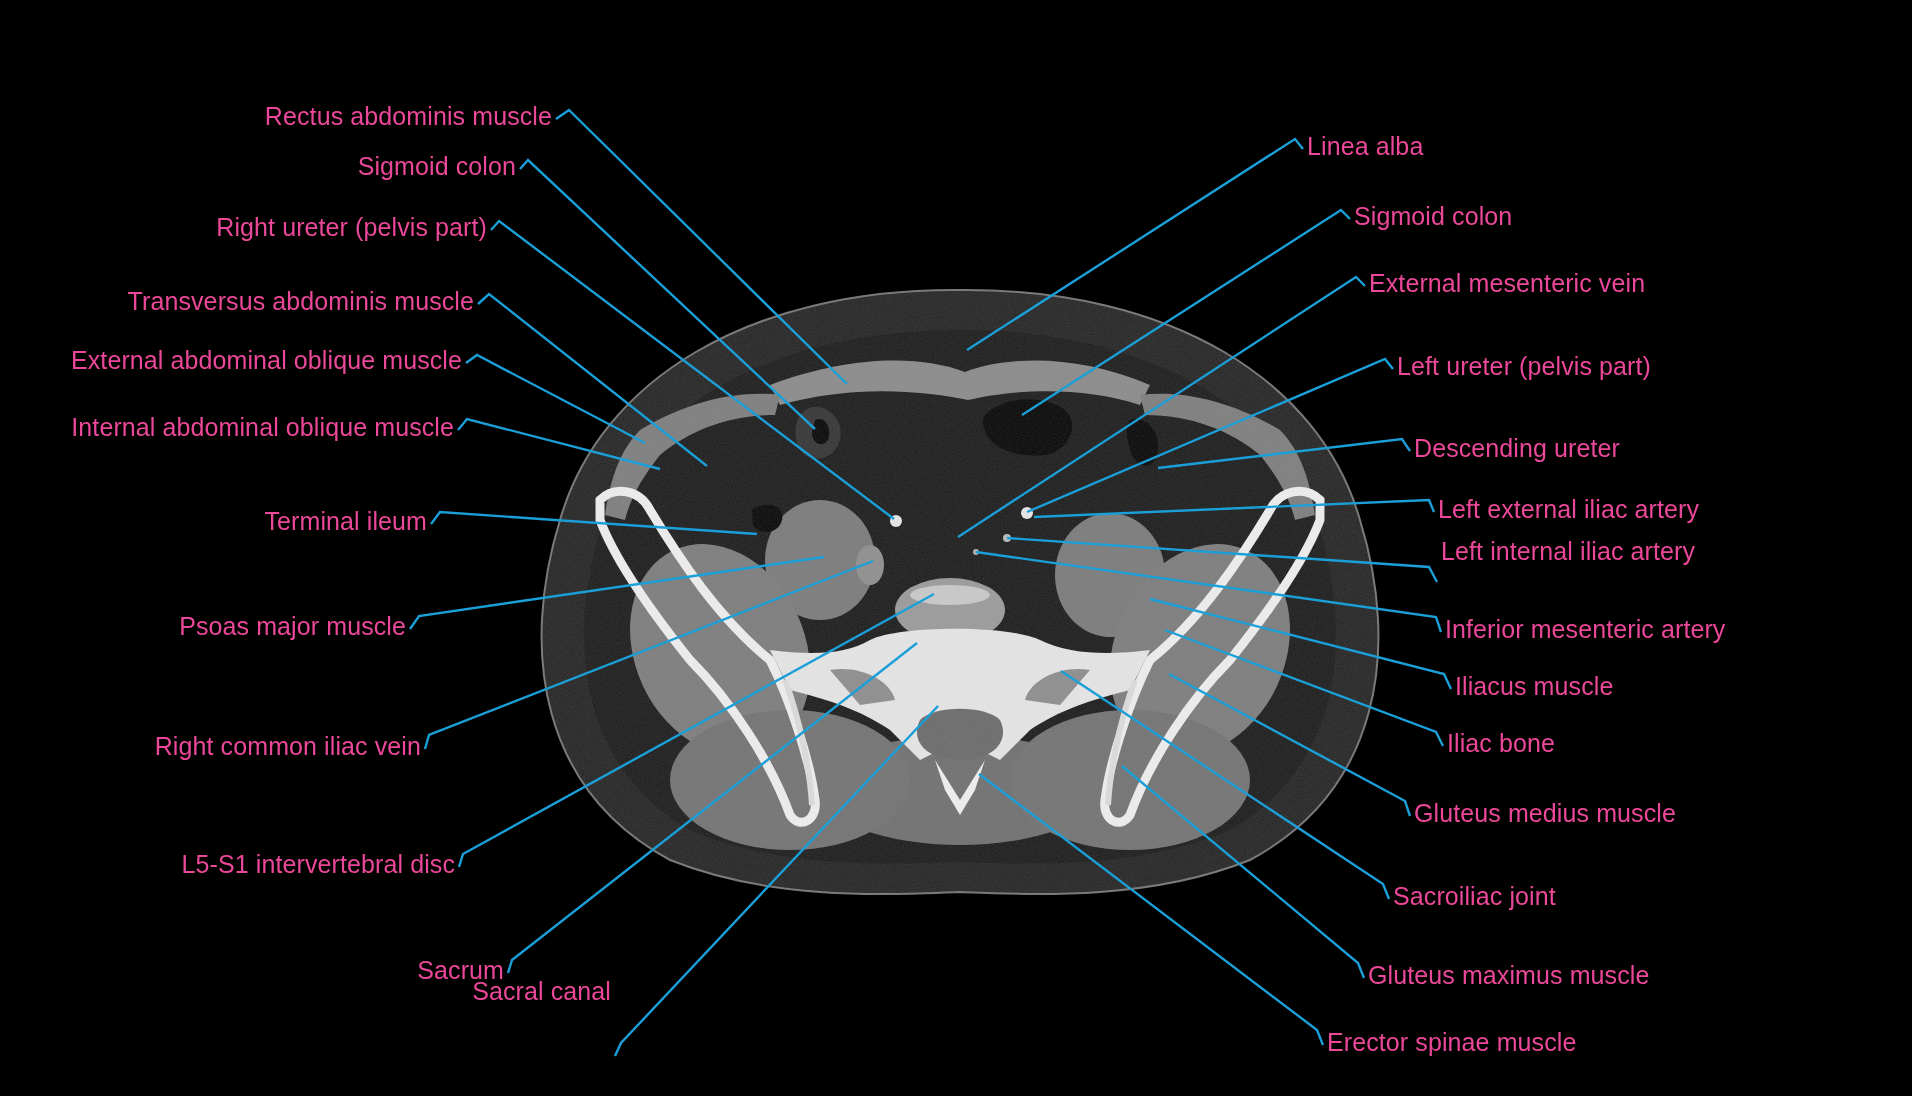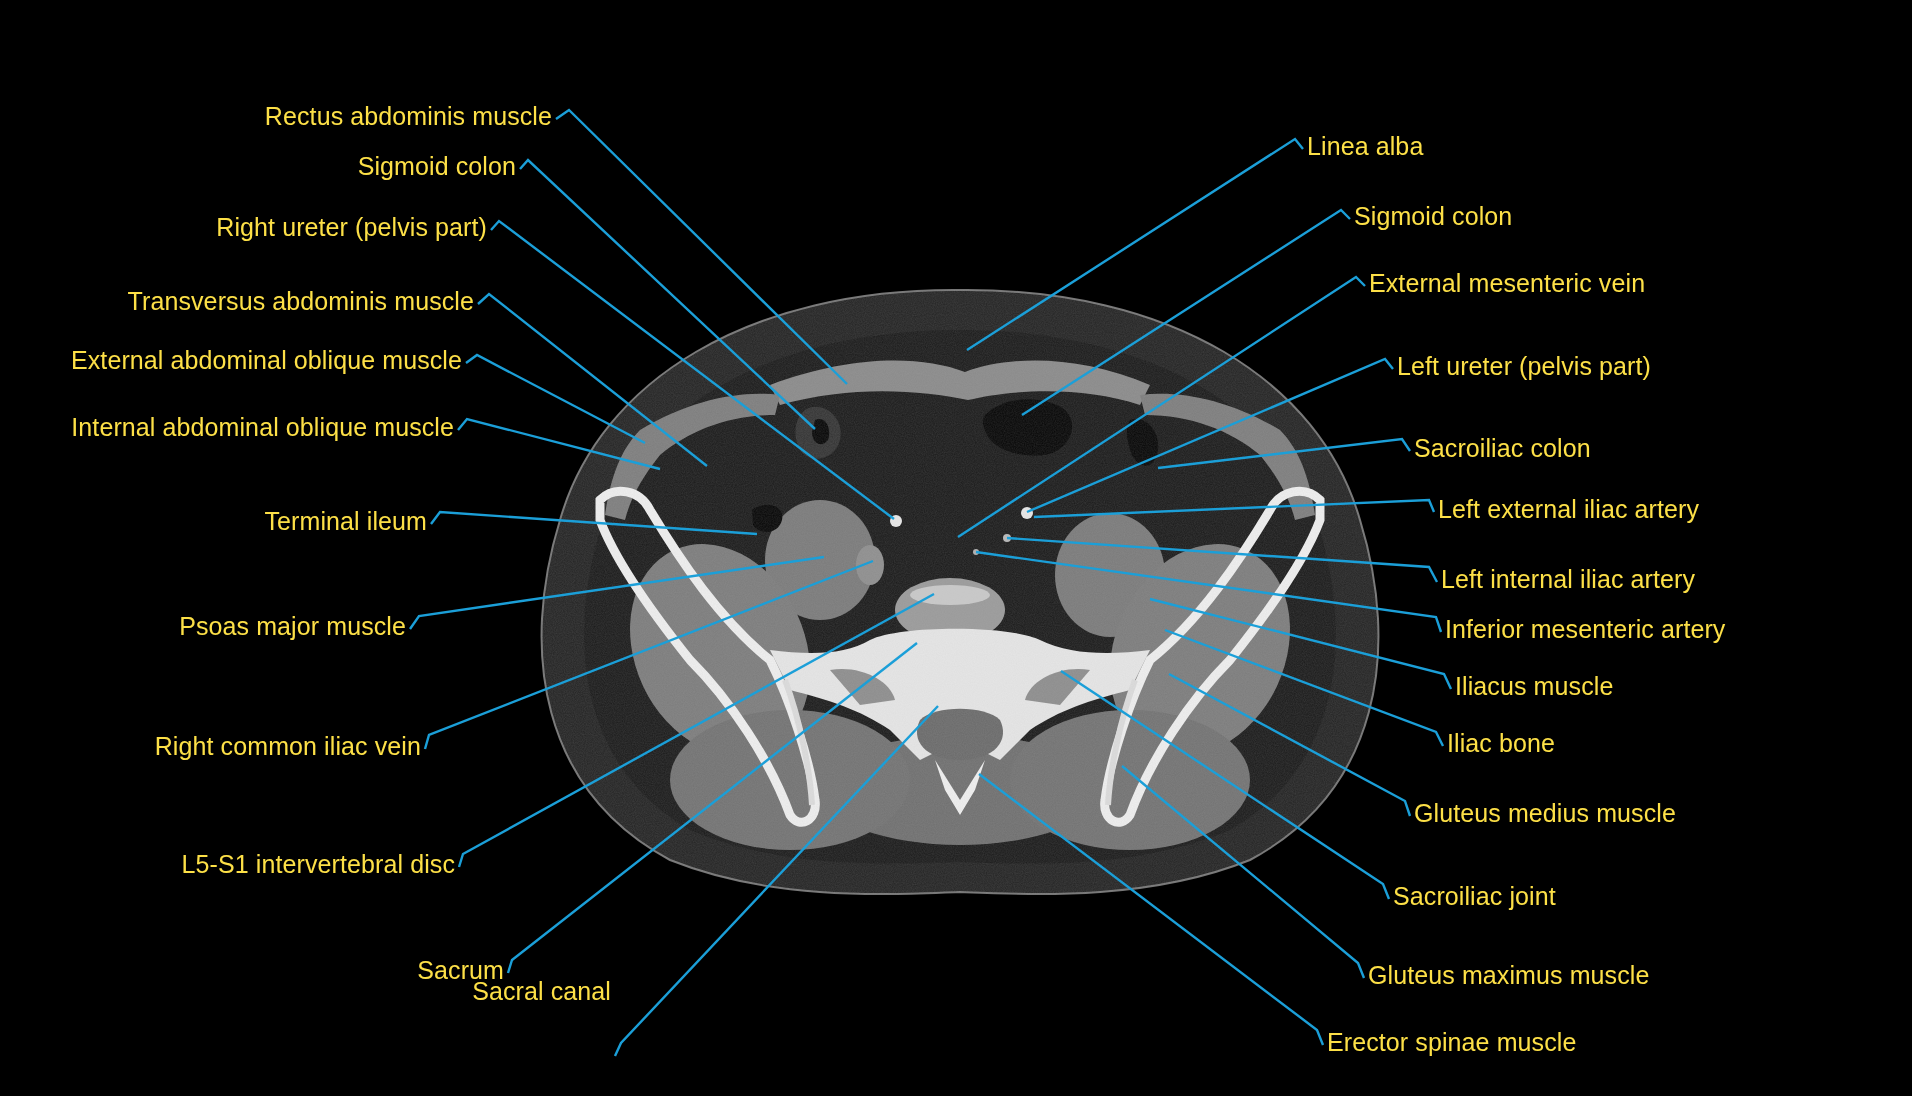--- a/index.html
+++ b/index.html
@@ -1,20 +1,20 @@
 <!DOCTYPE html>
 <html><head>
 <meta charset="utf-8">
 <style>
   html, body { margin:0; padding:0; background:#000; }
   body { width:1912px; height:1096px; position:relative; overflow:hidden;
          font-family:"Liberation Sans", "DejaVu Sans", sans-serif; }
   #stage { position:absolute; left:0; top:0; width:1912px; height:1096px; }
   svg { position:absolute; left:0; top:0; }
-  .label { position:absolute; color:#fde047; font-size:25px; line-height:30px;
+  .label { position:absolute; color:#ec4899; font-size:25px; line-height:30px;
            white-space:nowrap; letter-spacing:0.1px; }
   .label.left { text-align:right; }
   .label.right { text-align:left; }
 </style>
 </head>
 <body>
 
 <div id="stage">
 
   <svg id="ct" width="1912" height="1096" viewBox="0 0 1912 1096">
@@ -118,23 +118,23 @@
       <div class="label left" style="top: 506px; right: 1485px;">Terminal ileum</div>
       <div class="label left" style="top: 611px; right: 1506px;">Psoas major muscle</div>
       <div class="label left" style="top: 731px; right: 1491px;">Right common iliac vein</div>
       <div class="label left" style="top: 849px; right: 1457px;">L5-S1 intervertebral disc</div>
       <div class="label left" style="top: 955px; right: 1408px;">Sacrum</div>
       <div class="label left" style="top: 976px; right: 1301px;">Sacral canal</div>
       <div class="label right" style="top: 131px; left: 1307px;">Linea alba</div>
       <div class="label right" style="top: 201px; left: 1354px;">Sigmoid colon</div>
       <div class="label right" style="top: 268px; left: 1369px;">External mesenteric vein</div>
       <div class="label right" style="top: 351px; left: 1397px;">Left ureter (pelvis part)</div>
-      <div class="label right" style="top: 433px; left: 1414px;">Sacroiliac colon</div>
+      <div class="label right" style="top: 433px; left: 1414px;">Descending ureter</div>
       <div class="label right" style="top: 494px; left: 1438px;">Left external iliac artery</div>
-      <div class="label right" style="top: 564px; left: 1441px; text-align: right;">Left internal iliac artery</div>
+      <div class="label right" style="top: 536px; left: 1441px; text-align: right;">Left internal iliac artery</div>
       <div class="label right" style="top: 614px; left: 1445px;">Inferior mesenteric artery</div>
       <div class="label right" style="top: 671px; left: 1455px; text-align: center;">Iliacus muscle</div>
       <div class="label right" style="top: 728px; left: 1447px;">Iliac bone</div>
       <div class="label right" style="top: 798px; left: 1414px;">Gluteus medius muscle</div>
       <div class="label right" style="top: 881px; left: 1393px;">Sacroiliac joint</div>
       <div class="label right" style="top: 960px; left: 1368px; text-align: center;">Gluteus maximus muscle</div>
       <div class="label right" style="top: 1027px; left: 1327px;">Erector spinae muscle</div>
     </div>
 </div>
 

